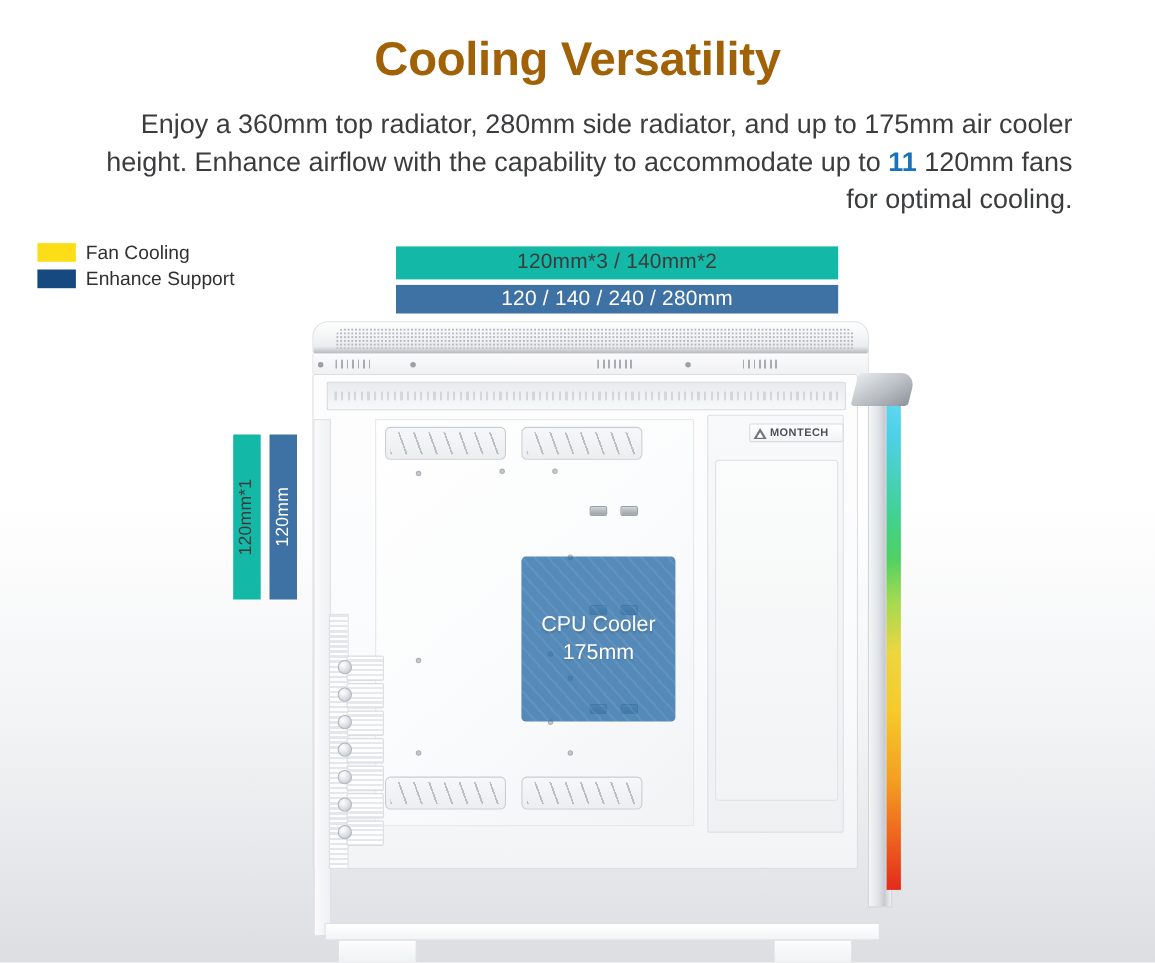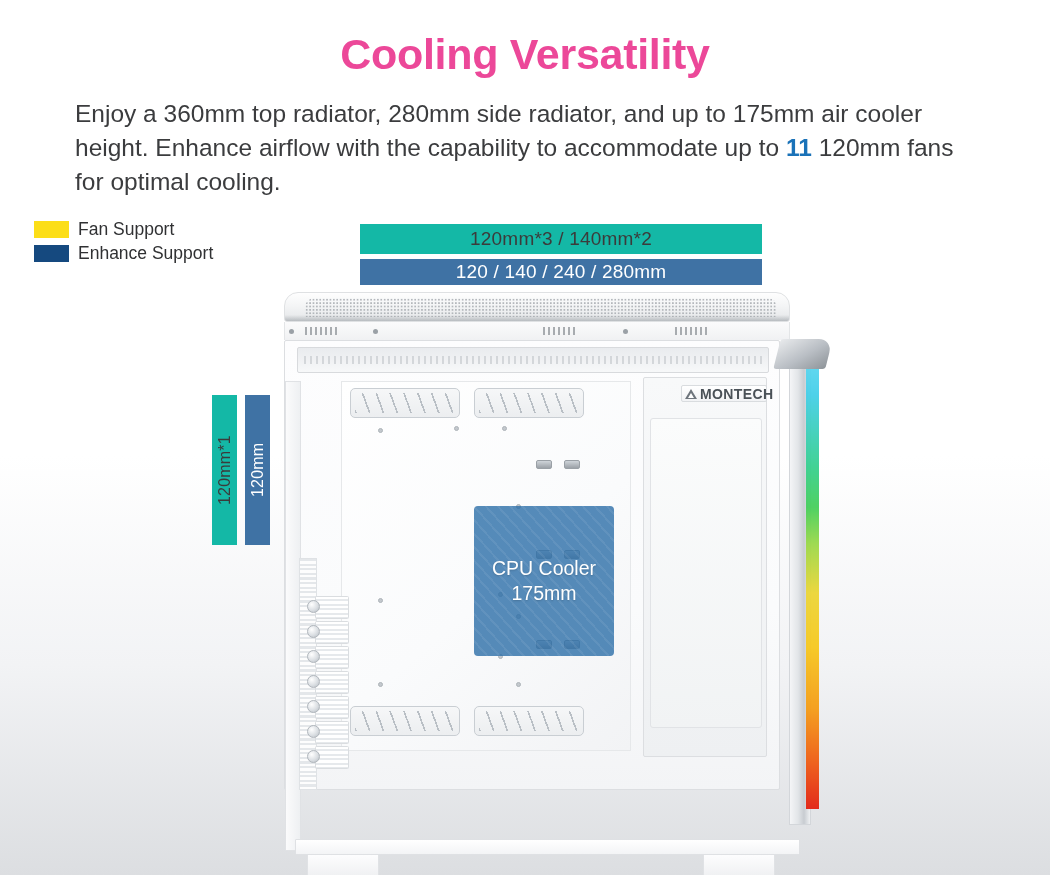--- a/index.html
+++ b/index.html
@@ -10,26 +10,26 @@
     background: linear-gradient(to bottom, #ffffff 0%, #ffffff 52%, #f2f3f5 76%, #dcdee1 100%);
     position: relative;
     overflow: hidden;
   }
   #stage { position: relative; width: 1050px; height: 875px; }
 
   
   .title {
     position: absolute; top: 30px; left: 0; width: 1050px;
     text-align: center;
-    font-size: 43px; font-weight: bold; color: #ec4899;
+    font-size: 43px; font-weight: bold; color: #a16207;
     letter-spacing: -0.3px;
   }
   .subtitle {
     position: absolute; top: 97px; left: 75px; width: 900px;
-    text-align: left;
+    text-align: right;
     font-size: 24.5px; line-height: 34px; color: #3b3c3e; font-weight: 400;
   }
   .hl { color: #1a72b8; font-weight: bold; }
 
   
   .legend { position: absolute; left: 34px; top: 218px; }
   .legend-row { display: flex; align-items: center; height: 22px; margin-bottom: 2px; }
   .sw { width: 35px; height: 17px; margin-right: 9px; }
   .sw-fan { background: #fcde18; }
   .sw-rad { background: #15497f; }
@@ -189,21 +189,21 @@
   .montech .tri::after{
     content:""; position:absolute; left:-6px; top:0;
     width:0;height:0;border-left:6px solid transparent;border-right:6px solid transparent;
     border-bottom:10px solid #6f767d;
   }
   .montech .tri::before{
     content:""; position:absolute; left:-3px; top:4px; z-index:2;
     width:0;height:0;border-left:3px solid transparent;border-right:3px solid transparent;
     border-bottom:5px solid #ffffff;
   }
-  .montech .mtext { font-size:14px; font-weight:bold; color:#4a5157; letter-spacing:.4px; }
+  .montech .mtext { font-size:10px; font-weight:bold; color:#4a5157; letter-spacing:.4px; }
 
   
   .door-frame {
     position:absolute; left:504px; top:14px; width:22px; height:470px;
     background: linear-gradient(to right,#f4f5f7 0%,#e2e5e8 40%,#c8ccd1 70%,#eef0f2 100%);
     border:1px solid #d3d6da;
   }
   .rgb-strip {
     position:absolute; left:521px; top:18px; width:13px; height:450px;
     background: linear-gradient(to bottom,
@@ -244,21 +244,21 @@
 <div id="stage">
 
   <div class="title">Cooling Versatility</div>
   <div class="subtitle">
     <span>Enjoy a 360mm top radiator, 280mm side radiator, and up to 175mm air cooler height. Enhance airflow with the capability to accommodate up to </span><span class="hl">11</span><span> 120mm fans for optimal cooling.</span>
   </div>
 
   <div class="legend">
     <div class="legend-row">
       <span class="sw sw-fan"></span>
-      <span class="legend-label">Fan Support</span>
+      <span class="legend-label">Fan Cooling</span>
     </div>
     <div class="legend-row">
       <span class="sw sw-rad"></span>
       <span class="legend-label">Enhance Support</span>
     </div>
   </div>
 
   <div class="bar fan" id="bar-top-fan">120mm*3 / 140mm*2</div>
   <div class="bar rad-top" id="bar-top-rad">120 / 140 / 240 / 280mm</div>
   <div class="bar fan vert" id="bar-left-fan">120mm*1</div>

